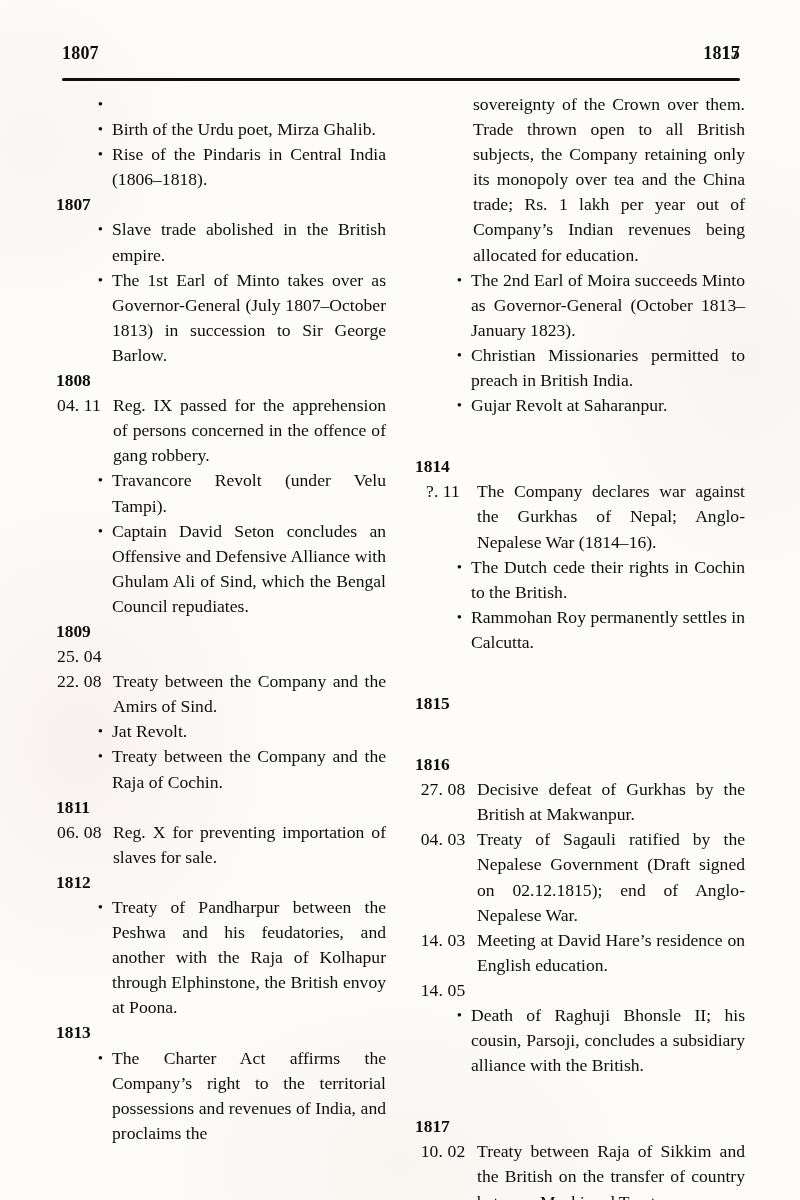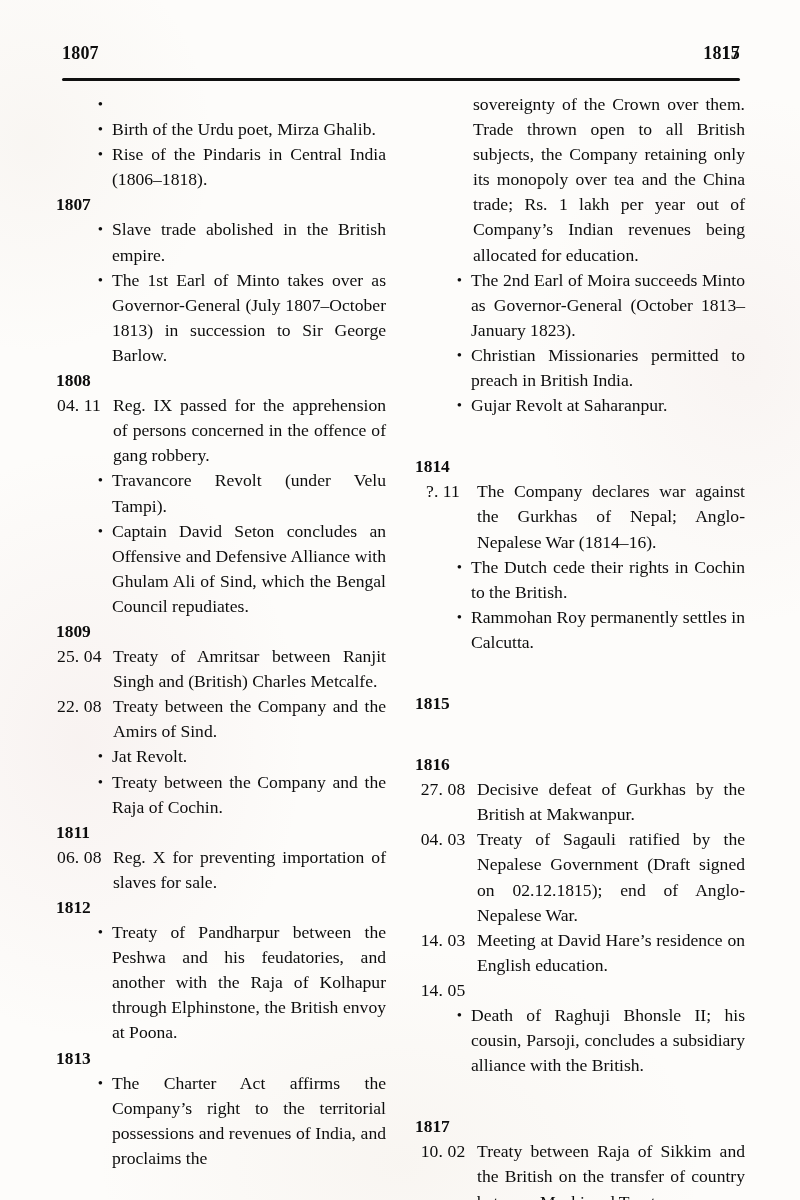--- a/index.html
+++ b/index.html
@@ -199,21 +199,20 @@
           <span class="dot">•</span>
           <span class="body">Travancore Revolt (under Velu Tampi).</span>
         </div>
         <div class="bullet">
           <span class="dot">•</span>
           <span class="body">Captain David Seton concludes an Offensive and Defensive Alliance with Ghulam Ali of Sind, which the Bengal Council repudiates.</span>
         </div>
         <div class="year">1809</div>
         <div class="entry">
           <span class="date">25. 04</span>
-          <span class="body">Treaty of Amritsar between Ranjit Singh and (British) Charles Metcalfe.</span>
         </div>
         <div class="entry">
           <span class="date">22. 08</span>
           <span class="body">Treaty between the Company and the Amirs of Sind.</span>
         </div>
         <div class="bullet">
           <span class="dot">•</span>
           <span class="body">Jat Revolt.</span>
         </div>
         <div class="bullet">

